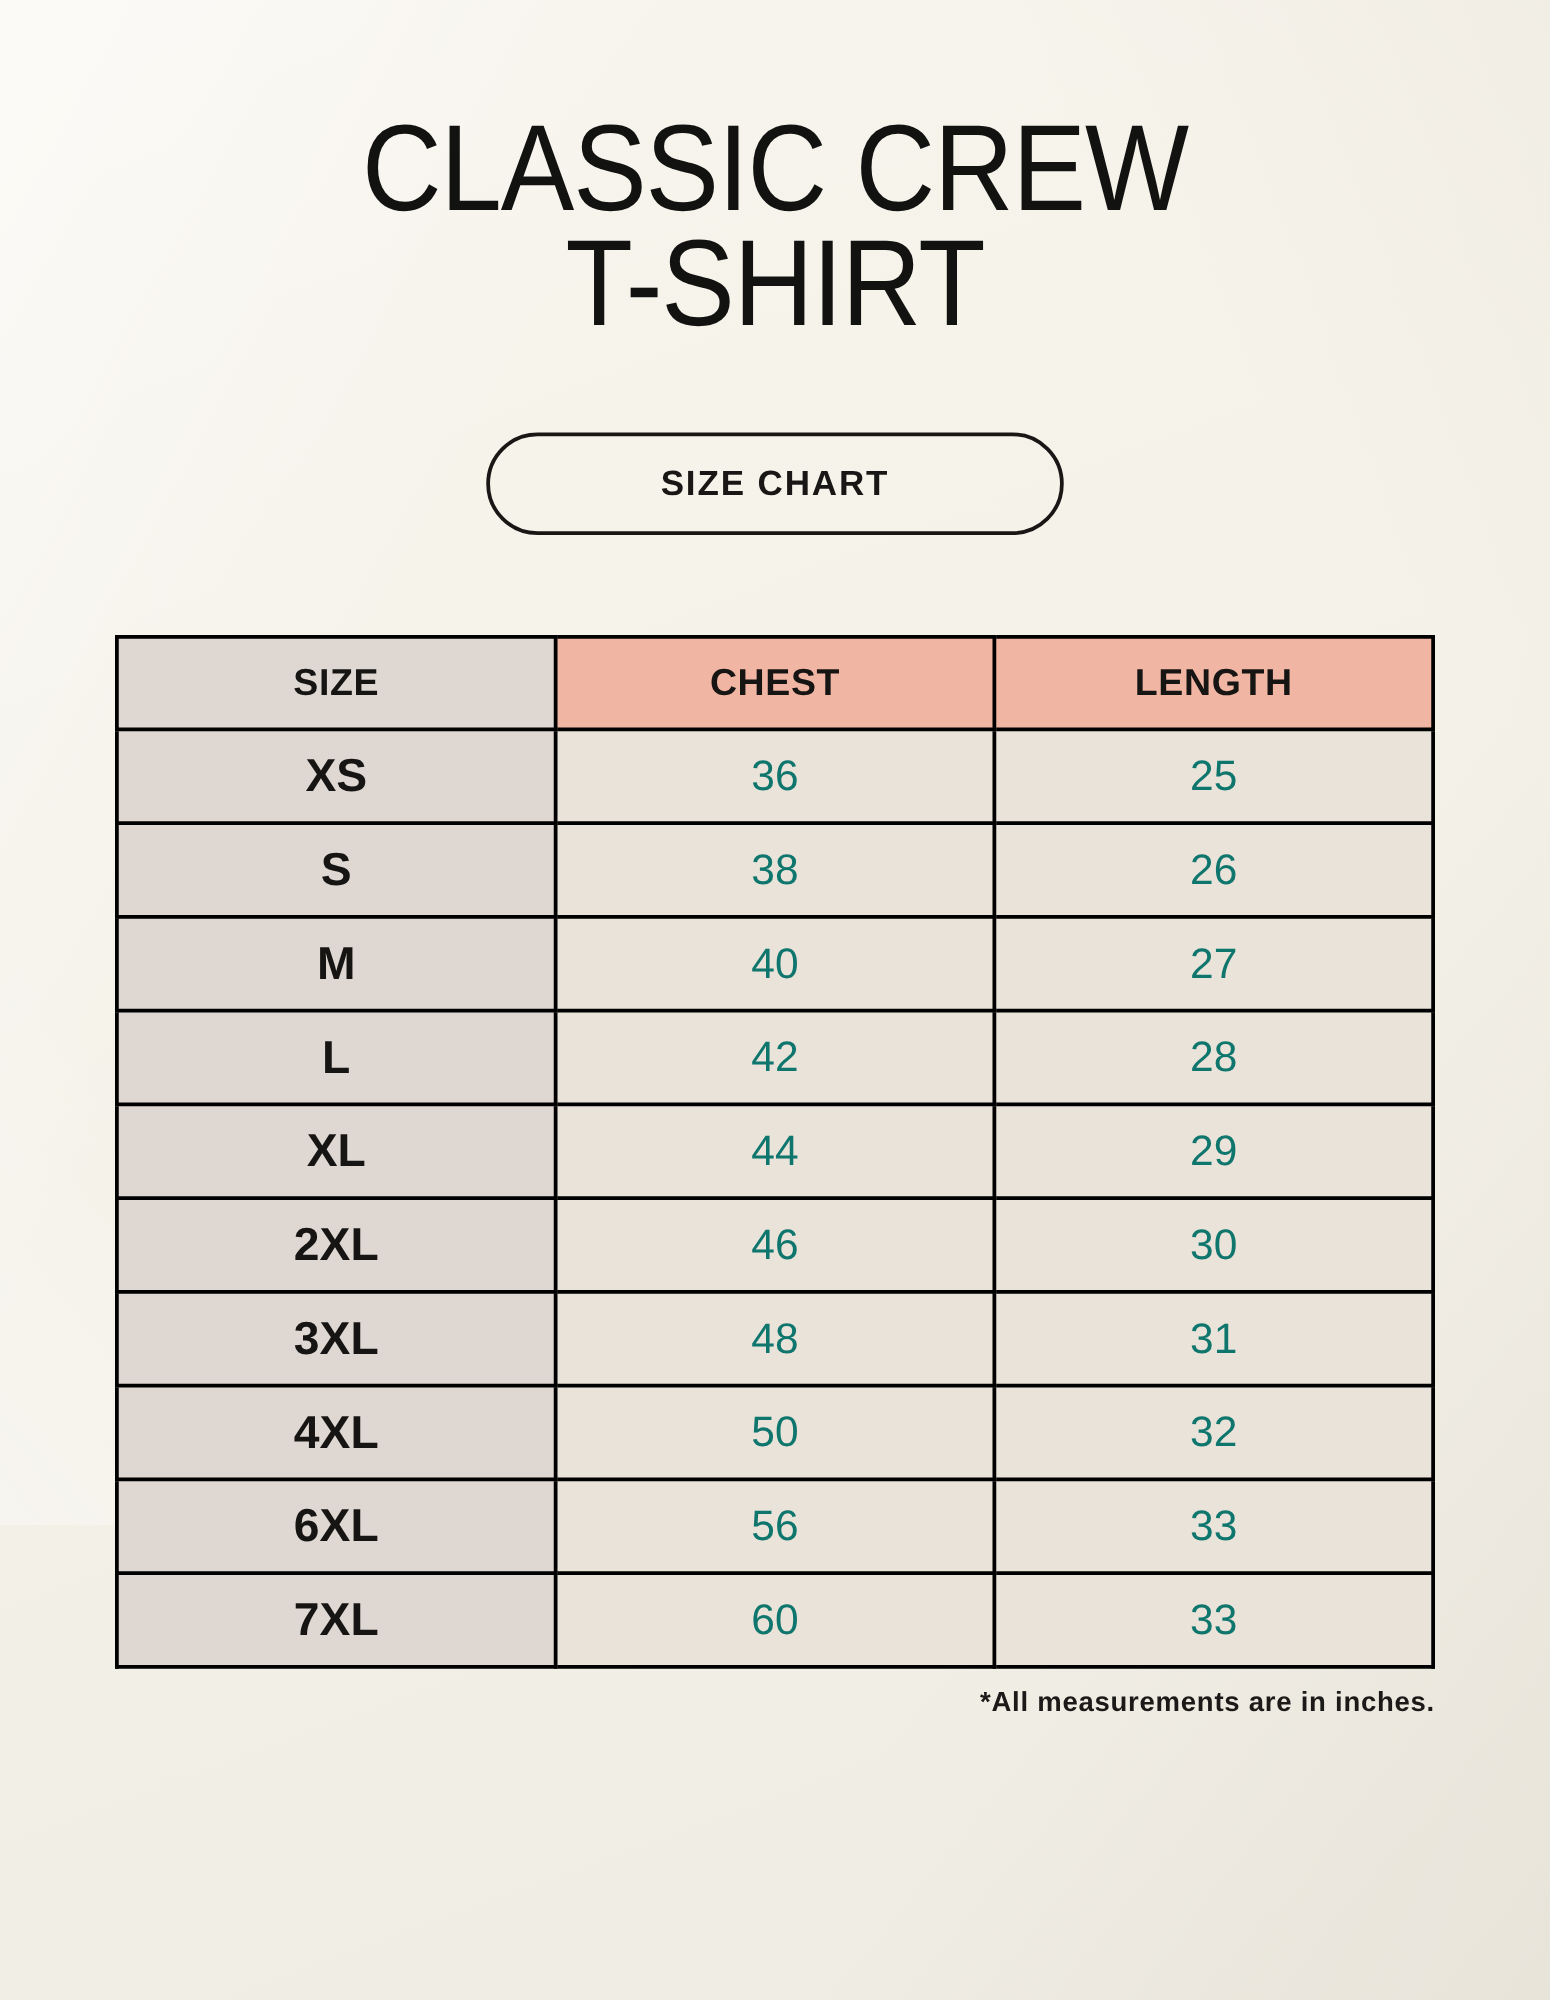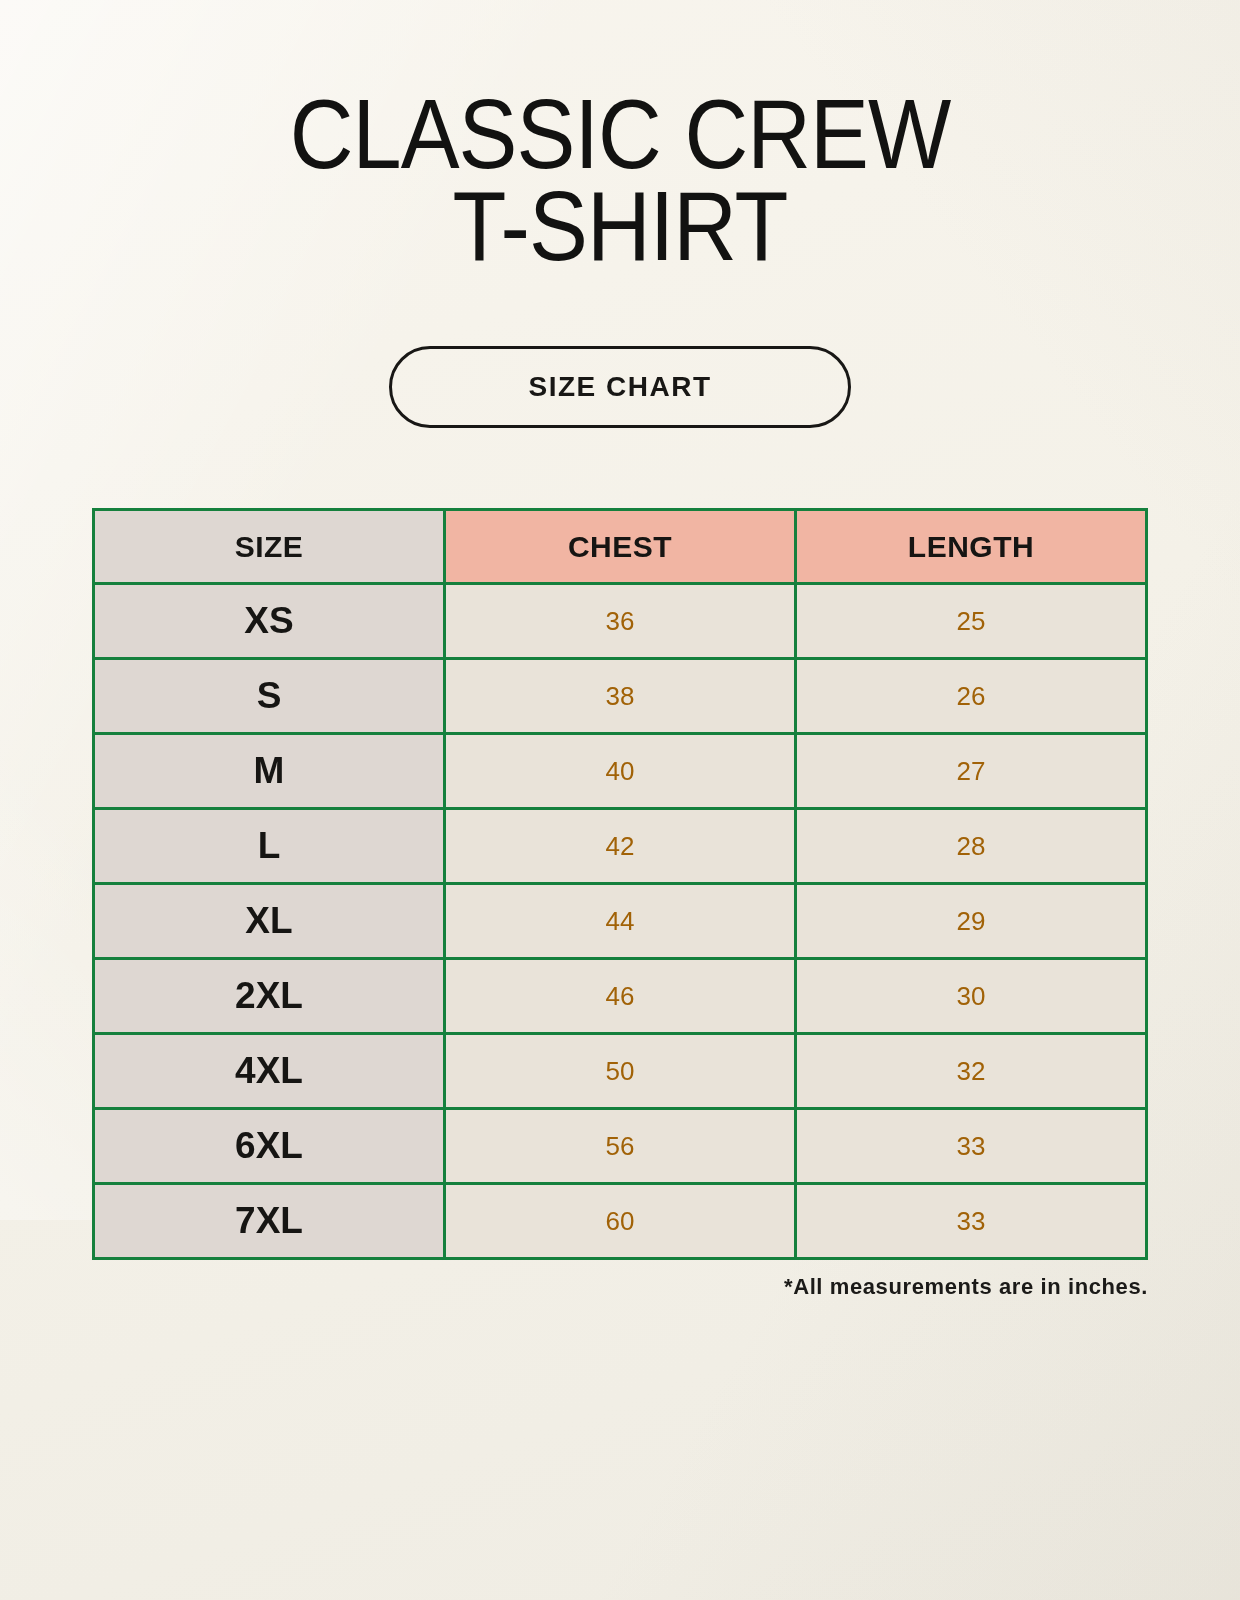--- a/index.html
+++ b/index.html
@@ -68,21 +68,21 @@
   .chart-table {
     width: 1056px;
     margin: 80px auto 0 auto;
     border-collapse: collapse;
     table-layout: fixed;
     position: relative;
   }
 
   .chart-table th,
   .chart-table td {
-    border: 3px solid #15803d;
+    border: 3px solid #000000;
     text-align: center;
     vertical-align: middle;
   }
 
   .chart-table th {
     height: 74px;
     font-size: 30px;
     font-weight: 700;
     letter-spacing: 0.5px;
   }
@@ -93,23 +93,23 @@
   th.pink-header { background: #f1b5a3; margin-left: 24px; }
 
   td.size-cell {
     background: #ded7d2;
     font-size: 37px;
     font-weight: 700;
   }
 
   td.value-cell {
     background: #e9e3d9;
-    font-size: 26px;
+    font-size: 34px;
     font-weight: 400;
-    color: #a16207;
+    color: #0f766e;
   }
 
   .footnote {
     width: 1056px;
     margin: 14px auto 0 auto;
     text-align: right;
     font-size: 22px;
     font-weight: 700;
     letter-spacing: 0.6px;
     color: #1b1a18;
@@ -160,20 +160,25 @@
         <td class="size-cell">XL</td>
         <td class="value-cell">44</td>
         <td class="value-cell">29</td>
       </tr>
       <tr>
         <td class="size-cell">2XL</td>
         <td class="value-cell">46</td>
         <td class="value-cell">30</td>
       </tr>
       <tr>
+        <td class="size-cell">3XL</td>
+        <td class="value-cell">48</td>
+        <td class="value-cell">31</td>
+      </tr>
+      <tr>
         <td class="size-cell">4XL</td>
         <td class="value-cell">50</td>
         <td class="value-cell">32</td>
       </tr>
       <tr>
         <td class="size-cell">6XL</td>
         <td class="value-cell">56</td>
         <td class="value-cell">33</td>
       </tr>
       <tr>

